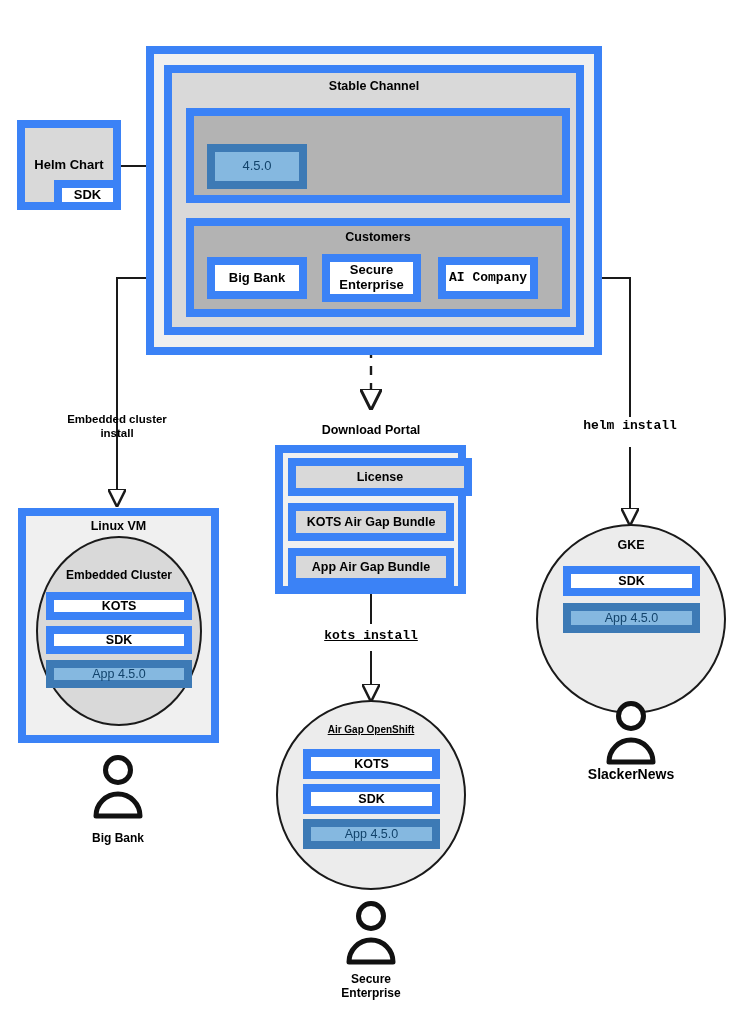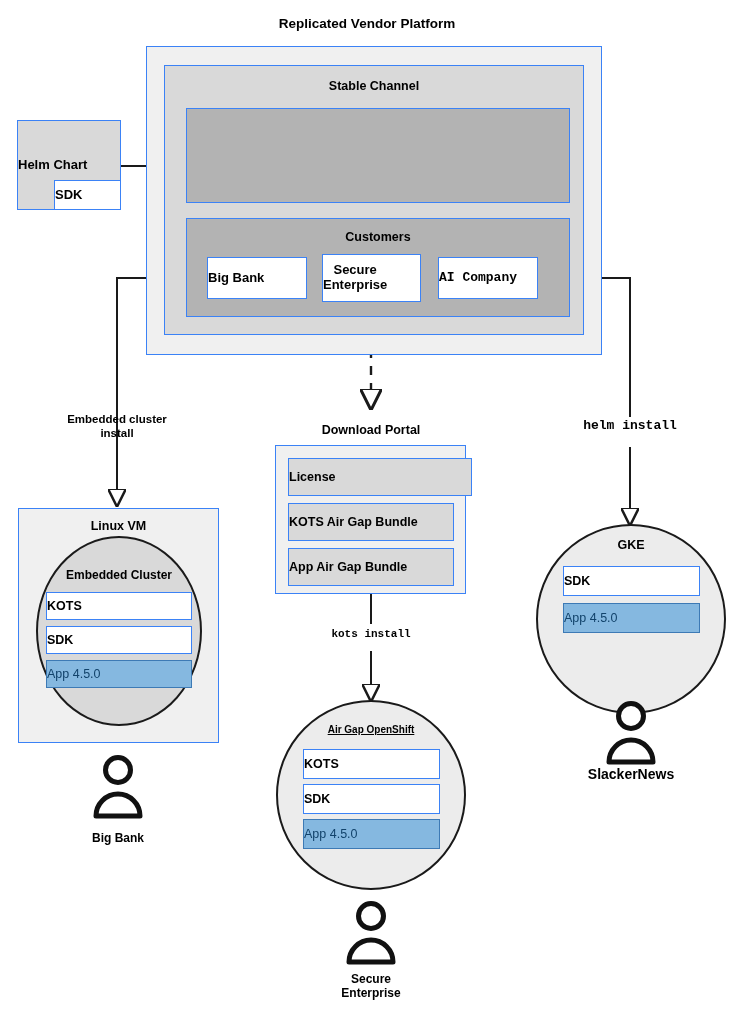--- a/index.html
+++ b/index.html
@@ -3,22 +3,22 @@
 <meta charset="utf-8">
 <style>
   html,body{margin:0;padding:0;background:#ffffff;}
   body{
     width:734px;height:1026px;position:relative;overflow:hidden;
     font-family:"Liberation Sans","DejaVu Sans",sans-serif;
     color:#000;
   }
   #diagram{position:absolute;left:0;top:0;width:734px;height:1026px;}
   .lbl{position:absolute;text-align:center;font-weight:bold;line-height:1.18;}
-  .box{position:absolute;box-sizing:border-box;border:1px solid #3b82f6;
-       display:flex;align-items:center;justify-content:flex-start;text-align:center;
+  .box{position:absolute;box-sizing:border-box;border:8px solid #3b82f6;
+       display:flex;align-items:center;justify-content:center;text-align:center;
        font-weight:bold;line-height:1.15;}
   .grey-lightest{background:#f0f0f0;}
   .grey-light{background:#d9d9d9;}
   .grey-mid{background:#b3b3b3;}
   .white{background:#ffffff;}
   .blue{background:#85b8e0;border-color:#3d7ab5;color:#12436b;}
   .hdr{position:absolute;width:100%;text-align:center;font-weight:bold;}
   .mono{font-family:"Liberation Mono","DejaVu Sans Mono",monospace;font-weight:bold;}
   svg{position:absolute;left:0;top:0;overflow:visible;}
 </style>
@@ -41,54 +41,56 @@
 
     <path d="M 371 298 L 371 408" fill="none" stroke="#1a1a1a" stroke-width="2.4" stroke-dasharray="9 8" marker-end="url(#arrowOpen)"></path>
 
     <path d="M 538 278 L 630 278 L 630 417" fill="none" stroke="#1a1a1a" stroke-width="2"></path>
     <path d="M 630 447 L 630 524" fill="none" stroke="#1a1a1a" stroke-width="2" marker-end="url(#arrowOpen)"></path>
 
     <path d="M 371 594 L 371 624" fill="none" stroke="#1a1a1a" stroke-width="2"></path>
     <path d="M 371 651 L 371 700" fill="none" stroke="#1a1a1a" stroke-width="2" marker-end="url(#arrowOpen)"></path>
   </svg>
 
-  <div class="lbl" style="left:0;top:16px;width:734px;font-size:13.5px;">Replicated Vendor Platform</div>
 
   <div class="box grey-light" style="left:17px;top:120px;width:104px;height:90px;font-size:13px;">
     <span>Helm Chart</span>
   </div>
   <div class="box white" style="left:54px;top:180px;width:67px;height:30px;font-size:13px;">
     <span>SDK</span>
   </div>
 
   <div class="box grey-lightest" style="left:146px;top:46px;width:456px;height:309px;"></div>
 
   <div class="box grey-light" style="left:164px;top:65px;width:420px;height:270px;"></div>
   <div class="hdr" style="left:164px;top:79px;width:420px;font-size:12.5px;">Stable Channel</div>
 
   <div class="box grey-mid" style="left:186px;top:108px;width:384px;height:95px;"></div>
 
+  <div class="box blue" style="left:207px;top:144px;width:100px;height:45px;font-size:13px;font-weight:normal;">
+    <span>4.5.0</span>
+  </div>
 
   <div class="box grey-mid" style="left:186px;top:218px;width:384px;height:99px;"></div>
   <div class="hdr" style="left:186px;top:230px;width:384px;font-size:12.5px;">Customers</div>
 
   <div class="box white" style="left:207px;top:257px;width:100px;height:42px;font-size:13px;">
     <span>Big Bank</span>
   </div>
   <div class="box white" style="left:322px;top:254px;width:99px;height:48px;font-size:13px;white-space:pre-line;">
     <span>Secure
 Enterprise</span>
   </div>
   <div class="box white" style="left:438px;top:257px;width:100px;height:42px;font-size:13px;font-family:Liberation Mono, monospace;">
     <span>AI Company</span>
   </div>
 
   <div class="lbl" style="left:37px;top:413px;width:160px;font-size:11.5px;white-space:pre-line;">Embedded cluster
 install</div>
-  <div class="lbl mono" style="left:291px;top:628px;width:160px;font-size:11px;">kots install</div>
+  <div class="lbl mono" style="left:291px;top:628px;width:160px;font-size:13px;text-decoration:underline;">kots install</div>
   <div class="lbl mono" style="left:550px;top:418px;width:160px;font-size:13px;">helm install</div>
 
   <div class="box grey-lightest" style="left:18px;top:508px;width:201px;height:235px;"></div>
   <div class="hdr" style="left:18px;top:519px;width:201px;font-size:12.5px;">Linux VM</div>
 
   <div style="position:absolute;left:36px;top:536px;width:166px;height:190px;
               border:2.5px solid #1a1a1a;border-radius:50%;background:#d9d9d9;box-sizing:border-box;"></div>
   <div class="hdr" style="left:36px;top:568px;width:166px;font-size:12px;">Embedded Cluster</div>
 
   <div class="box white" style="left:46px;top:592px;width:146px;height:28px;font-size:12.5px;">

